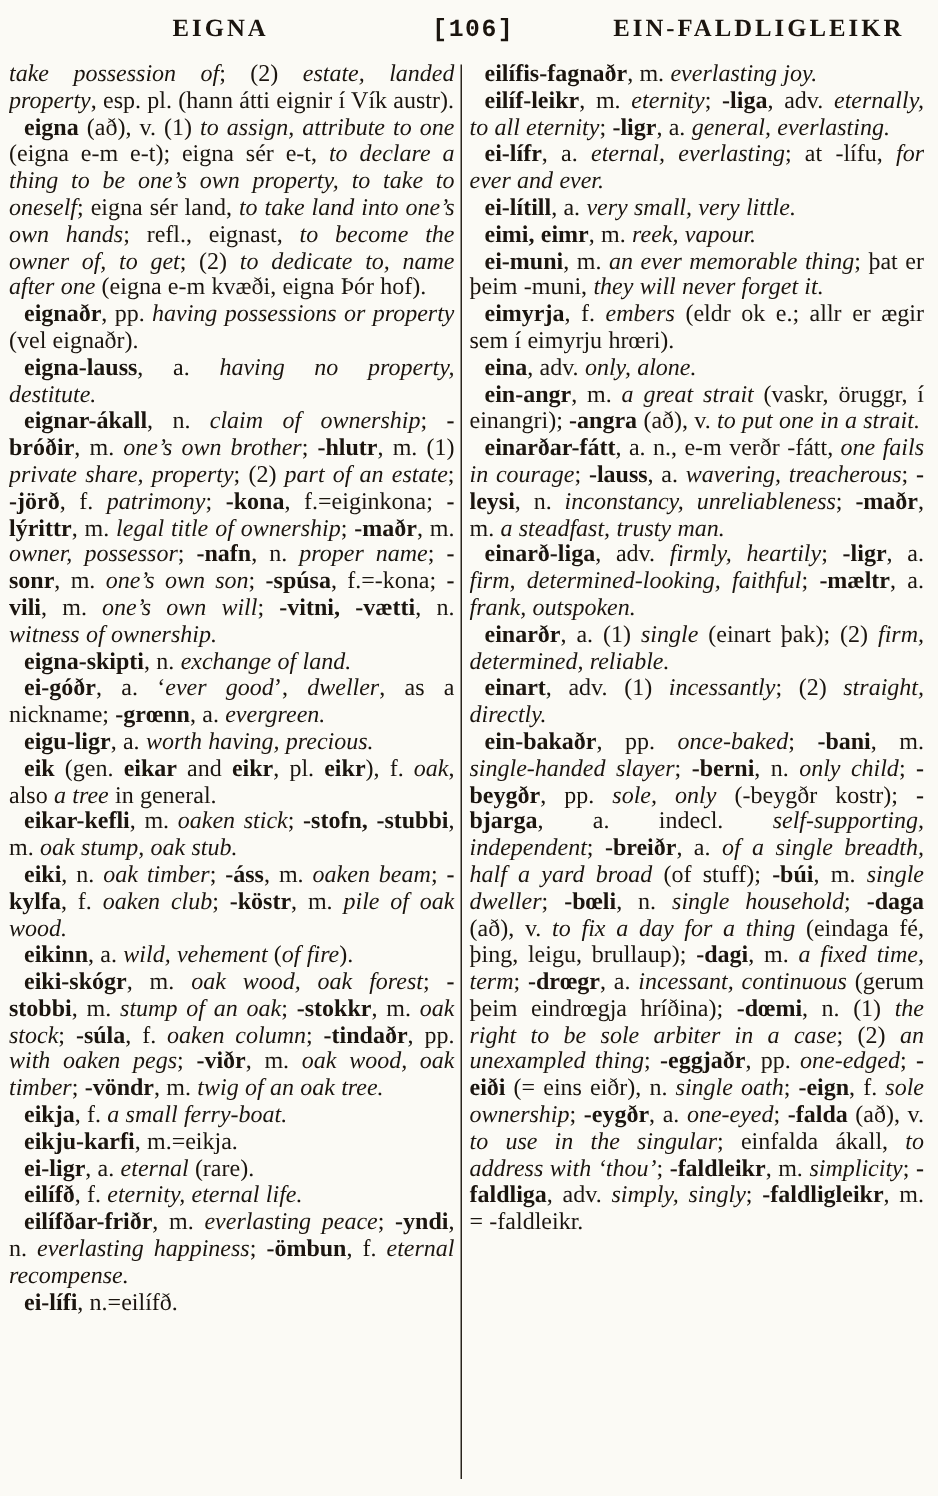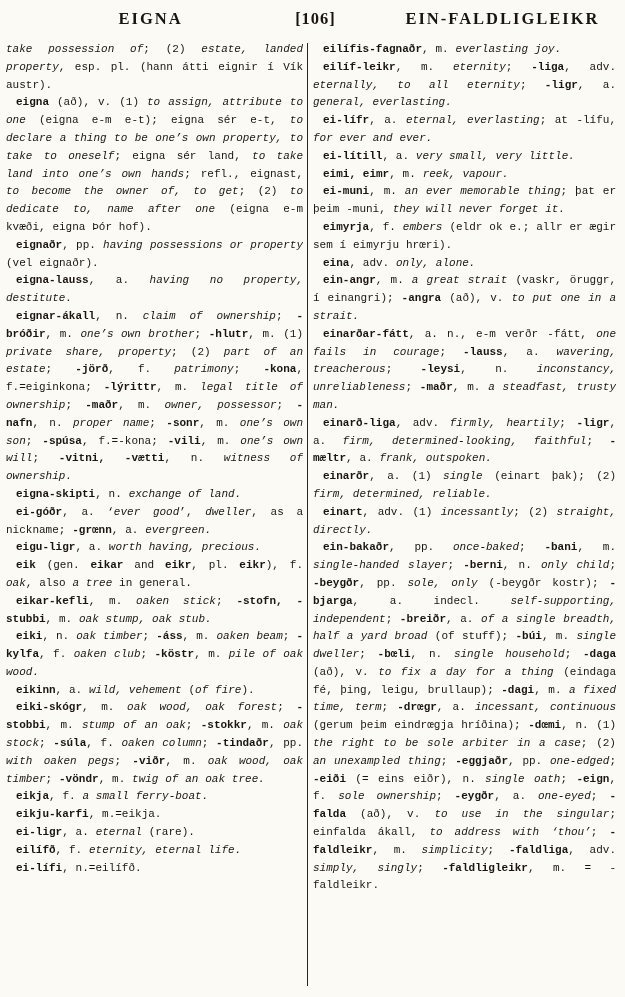--- a/index.html
+++ b/index.html
@@ -10,32 +10,31 @@
     background:var(--paper); color:var(--ink);
     font-family:"Liberation Serif","DejaVu Serif",serif;
   }
   .page { padding:9px 0 0 6px; width:625px; height:997px; }
   .header {
     display:grid; grid-template-columns:1fr auto 1fr;
     align-items:baseline; margin-bottom:12px;
     font-weight:bold; font-size:16.5px; letter-spacing:2px;
   }
   .hw-left  { justify-self:center; }
-  .hw-num   { justify-self:center; letter-spacing:1px; }
+  .hw-num   { justify-self:center; letter-spacing:1px;font-family:Liberation Mono, monospace; }
   .hw-right { justify-self:center; margin-left:44px; white-space:nowrap; }
   .columns { display:flex; align-items:stretch; height:953px; overflow:hidden; }
   .col { width:297px; overflow:hidden; }
   .col.right { width:303px; }
   .divider { width:1px; background:var(--rule); margin:2px 5px 8px 4px; }
   p.entry {
     margin:0; padding:0;
-    font-size:11px; line-height:17.8px;
+    font-size:16px; line-height:17.8px;
     text-align:justify; text-indent:10px;
     word-spacing:0.2px;
-    font-family:Liberation Mono, monospace;
   }
   p.entry.cont { text-indent:0; }
   .b { font-weight:bold; }
   .i { font-style:italic; }
 </style>
 </head>
 <body>
 
 <div class="page">
   <div class="header">
@@ -55,20 +54,21 @@
         <p class="entry"><span class="b">eigu-ligr</span><span class="r">, a. </span><span class="i">worth having, precious.</span></p>
         <p class="entry"><span class="b">eik</span><span class="r"> (gen. </span><span class="b">eikar</span><span class="r"> and </span><span class="b">eikr</span><span class="r">, pl. </span><span class="b">eikr</span><span class="r">), f. </span><span class="i">oak</span><span class="r">, also </span><span class="i">a tree</span><span class="r"> in general.</span></p>
         <p class="entry"><span class="b">eikar-kefli</span><span class="r">, m. </span><span class="i">oaken stick</span><span class="r">; </span><span class="b">-stofn, -stubbi</span><span class="r">, m. </span><span class="i">oak stump, oak stub.</span></p>
         <p class="entry"><span class="b">eiki</span><span class="r">, n. </span><span class="i">oak timber</span><span class="r">; </span><span class="b">-áss</span><span class="r">, m. </span><span class="i">oaken beam</span><span class="r">; </span><span class="b">-kylfa</span><span class="r">, f. </span><span class="i">oaken club</span><span class="r">; </span><span class="b">-köstr</span><span class="r">, m. </span><span class="i">pile of oak wood.</span></p>
         <p class="entry"><span class="b">eikinn</span><span class="r">, a. </span><span class="i">wild, vehement</span><span class="r"> (</span><span class="i">of fire</span><span class="r">).</span></p>
         <p class="entry"><span class="b">eiki-skógr</span><span class="r">, m. </span><span class="i">oak wood, oak forest</span><span class="r">; </span><span class="b">-stobbi</span><span class="r">, m. </span><span class="i">stump of an oak</span><span class="r">; </span><span class="b">-stokkr</span><span class="r">, m. </span><span class="i">oak stock</span><span class="r">; </span><span class="b">-súla</span><span class="r">, f. </span><span class="i">oaken column</span><span class="r">; </span><span class="b">-tindaðr</span><span class="r">, pp. </span><span class="i">with oaken pegs</span><span class="r">; </span><span class="b">-viðr</span><span class="r">, m. </span><span class="i">oak wood, oak timber</span><span class="r">; </span><span class="b">-vöndr</span><span class="r">, m. </span><span class="i">twig of an oak tree.</span></p>
         <p class="entry"><span class="b">eikja</span><span class="r">, f. </span><span class="i">a small ferry-boat.</span></p>
         <p class="entry"><span class="b">eikju-karfi</span><span class="r">, m.=eikja.</span></p>
         <p class="entry"><span class="b">ei-ligr</span><span class="r">, a. </span><span class="i">eternal</span><span class="r"> (rare).</span></p>
         <p class="entry"><span class="b">eilífð</span><span class="r">, f. </span><span class="i">eternity, eternal life.</span></p>
+        <p class="entry"><span class="b">eilífðar-friðr</span><span class="r">, m. </span><span class="i">everlasting peace</span><span class="r">; </span><span class="b">-yndi</span><span class="r">, n. </span><span class="i">everlasting happiness</span><span class="r">; </span><span class="b">-ömbun</span><span class="r">, f. </span><span class="i">eternal recompense.</span></p>
         <p class="entry"><span class="b">ei-lífi</span><span class="r">, n.=eilífð.</span></p>
       </div>
     <div class="divider"></div>
     <div class="col right" id="col-right">
         <p class="entry"><span class="b">eilífis-fagnaðr</span><span class="r">, m. </span><span class="i">everlasting joy.</span></p>
         <p class="entry"><span class="b">eilíf-leikr</span><span class="r">, m. </span><span class="i">eternity</span><span class="r">; </span><span class="b">-liga</span><span class="r">, adv. </span><span class="i">eternally, to all eternity</span><span class="r">; </span><span class="b">-ligr</span><span class="r">, a. </span><span class="i">general, everlasting.</span></p>
         <p class="entry"><span class="b">ei-lífr</span><span class="r">, a. </span><span class="i">eternal, everlasting</span><span class="r">; at -lífu, </span><span class="i">for ever and ever.</span></p>
         <p class="entry"><span class="b">ei-lítill</span><span class="r">, a. </span><span class="i">very small, very little.</span></p>
         <p class="entry"><span class="b">eimi, eimr</span><span class="r">, m. </span><span class="i">reek, vapour.</span></p>
         <p class="entry"><span class="b">ei-muni</span><span class="r">, m. </span><span class="i">an ever memorable thing</span><span class="r">; þat er þeim -muni, </span><span class="i">they will never forget it.</span></p>

